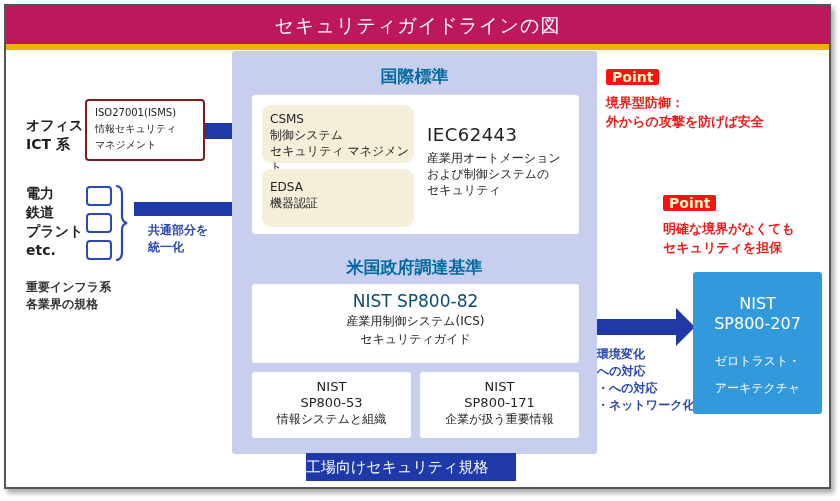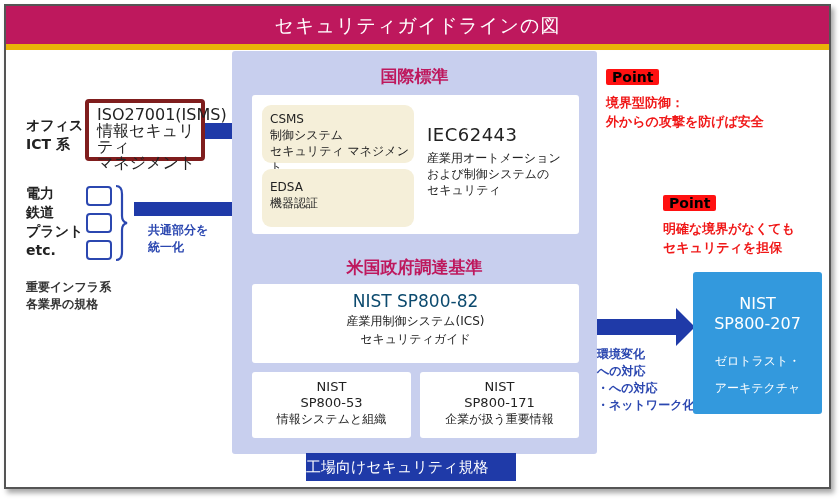--- a/index.html
+++ b/index.html
@@ -6,42 +6,42 @@
   body { width: 840px; height: 501px; position: relative; overflow: hidden;
          font-family: "DejaVu Sans", "Liberation Sans", sans-serif; color: #222; }
   .frame { position: absolute; left: 4px; top: 4px; width: 823px; height: 481px;
            border: 2px solid #555; background: #fff;
            box-shadow: 3px 4px 5px rgba(0,0,0,0.35); }
   .titlebar { position: absolute; left: 0; top: 0; width: 100%; height: 38px;
               background: #be185d; color: #fff; font-size: 19px; text-align: center;
               line-height: 38px; letter-spacing: 1px; border-bottom: 6px solid #eab308; }
   .abs { position: absolute; }
   .left-label { font-size: 14px; font-weight: bold; line-height: 19px; color: #222; }
-  .iso-box { left: 85px; top: 99px; width: 120px; height: 62px; border: 4px solid #7f1d1d;
-             border-radius: 4px; background: #fff; font-size: 16px; line-height: 16px;
+  .iso-box { left: 85px; top: 99px; width: 120px; height: 62px; border: 2px solid #7f1d1d;
+             border-radius: 4px; background: #fff; font-size: 10px; line-height: 16px;
              padding: 4px 0 0 8px; box-sizing: border-box; color: #222; }
   .sq { width: 22px; height: 16px; border: 2px solid #2b47b0; border-radius: 4px; background: #fff; }
   .blue-note { color: #2b47b0; font-size: 12px; line-height: 17px; font-weight: bold; }
   .gray-note { font-size: 12px; line-height: 17px; font-weight: bold; color: #333; }
   .panel { left: 232px; top: 51px; width: 365px; height: 403px; background: #c8cfee; border-radius: 3px; }
-  .panel-head { color: #be185d; font-size: 17px; font-weight: bold; text-align: center; }
+  .panel-head { color: #0369a1; font-size: 17px; font-weight: bold; text-align: center; }
   .white-box { background: #fff; border-radius: 3px; }
   .beige { background: #f5efd9; border-radius: 9px; font-size: 12px; line-height: 16px;
            padding: 6px 0 0 8px; box-sizing: border-box; color: #222; }
   .iec-title { font-size: 18px; color: #222; letter-spacing: 0.5px; }
   .iec-desc { font-size: 12px; line-height: 16px; color: #222; }
   .nist82 { text-align: center; }
   .nist82 .t { font-size: 17px; line-height: 22px; margin-top: 6px; color: #0c4a6e; }
   .nist82 .d { font-size: 12px; line-height: 18px; color: #222; }
   .small-nist { text-align: center; font-size: 12px; line-height: 16px; color: #222;
                 padding-top: 7px; box-sizing: border-box; }
   .small-nist .b { font-size: 13px; }
   .footer-label { left: 306px; top: 453px; width: 210px; height: 28px; background: #1f3aa8;
                   color: #fff; font-size: 15px; line-height: 28px; text-align: left; }
-  .point-badge { background: #f11; color: #000000; font-size: 14px; line-height: 18px;
+  .point-badge { background: #f11; color: #fef9c3; font-size: 14px; line-height: 18px;
                  padding: 0 6px; border-radius: 2px; font-weight: bold; }
   .point-text { color: #f01818; font-size: 13px; line-height: 19px; font-weight: bold; }
   .zt-box { left: 693px; top: 272px; width: 129px; height: 142px; background: #3399dd;
             border-radius: 3px; color: #fff; text-align: center; box-sizing: border-box; padding-top: 22px; }
   .zt-box .t { font-size: 16px; line-height: 20px; }
   .zt-box .d { font-size: 12px; line-height: 18px; margin-top: 18px; }
   svg.arrows { position: absolute; left: 0; top: 0; }
 </style>
 </head>
 <body>

